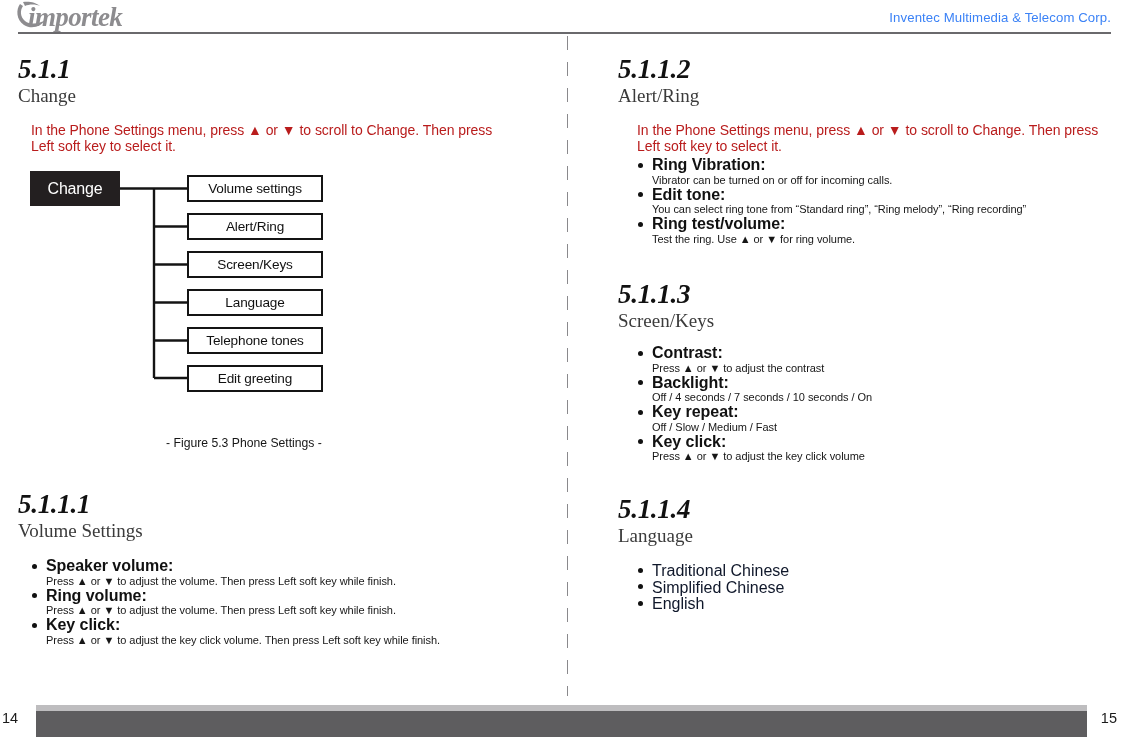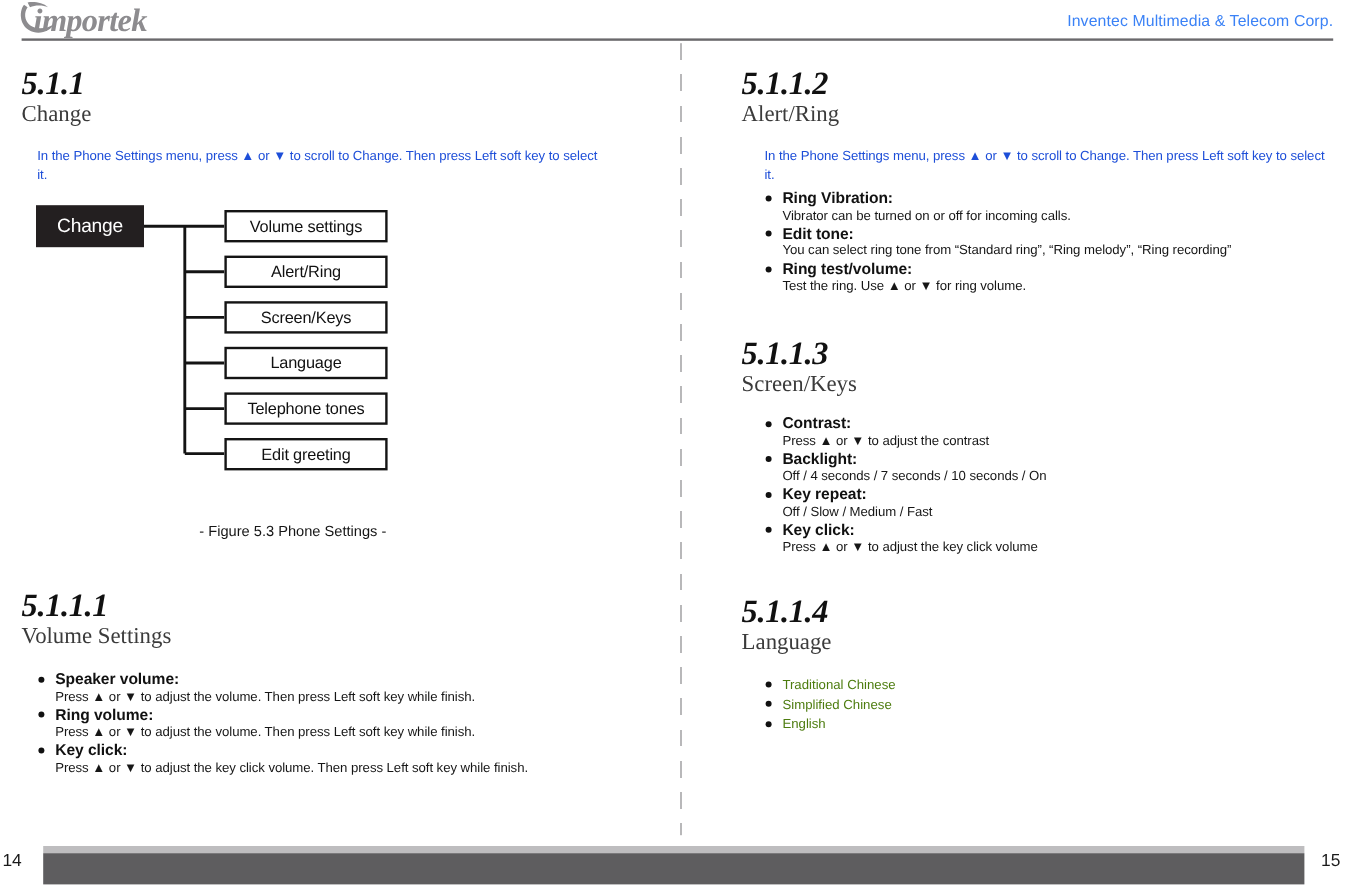--- a/index.html
+++ b/index.html
@@ -72,53 +72,53 @@
     font-family: "Liberation Serif", serif;
     font-weight: normal;
     font-size: 19px;
     line-height: 1.15;
     color: #3b3b3b;
     margin-top: 2px;
   }
 
   
   .para {
-    font-size: 11px;
+    font-size: 14px;
     line-height: 15.5px;
-    color: #1d4ed8;
+    color: #b91c1c;
     letter-spacing: -0.05px;
   }
 
   
   .bullets { list-style: none; }
   .bullets > li { position: relative; padding-left: 15px; }
   .bullets > li .dot {
     position: absolute;
     left: 1px; top: 4.5px;
     width: 5px; height: 5px;
     border-radius: 50%;
     background: #111;
   }
   .b-term {
-    font-size: 13px;
+    font-size: 16px;
     font-weight: bold;
     line-height: 14.5px;
     color: #111;
     letter-spacing: -0.05px;
   }
   .b-desc {
     font-size: 11px;
     line-height: 15px;
     color: #161616;
     letter-spacing: -0.05px;
   }
   .b-plain {
-    font-size: 11px;
+    font-size: 16px;
     line-height: 16.5px;
-    color: #4d7c0f;
+    color: #0f172a;
   }
 
   
   #l-heading { position: absolute; left: 18px; top: 20px; }
   #l-intro   { position: absolute; left: 31px; top: 87px; width: 478px; }
 
   
   #diagram { position: absolute; left: 0px; top: 130px; width: 400px; height: 250px; }
   #diagram-svg { position: absolute; left: 0; top: 0; }
 

